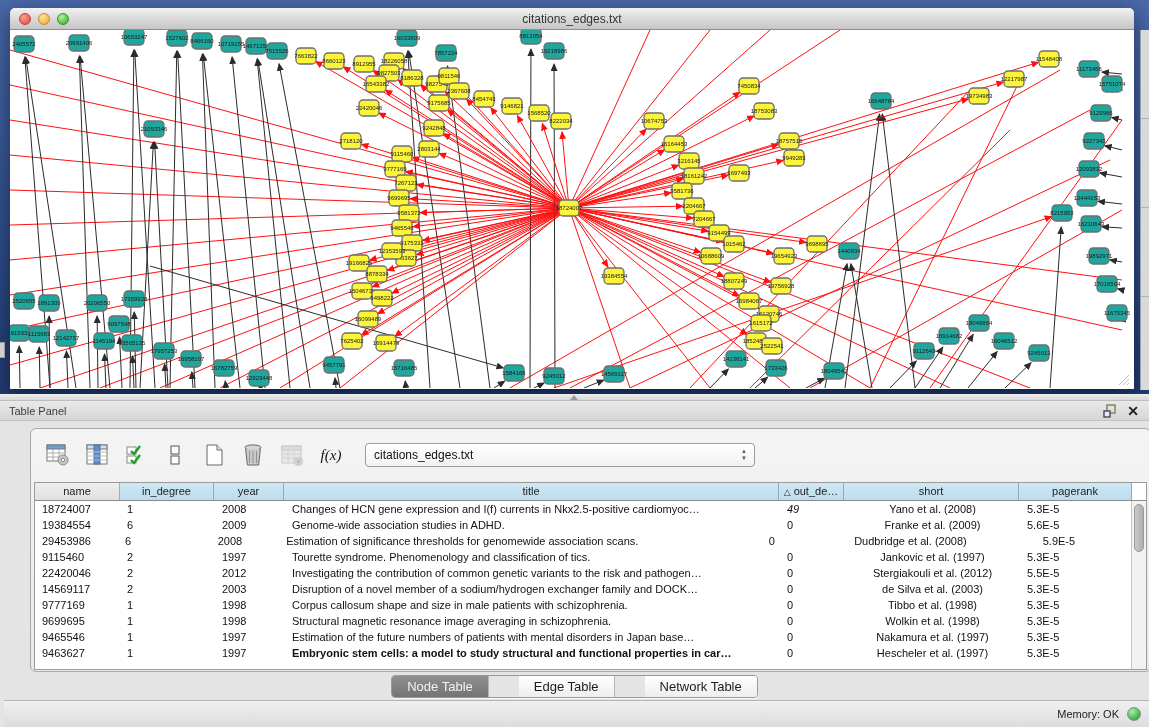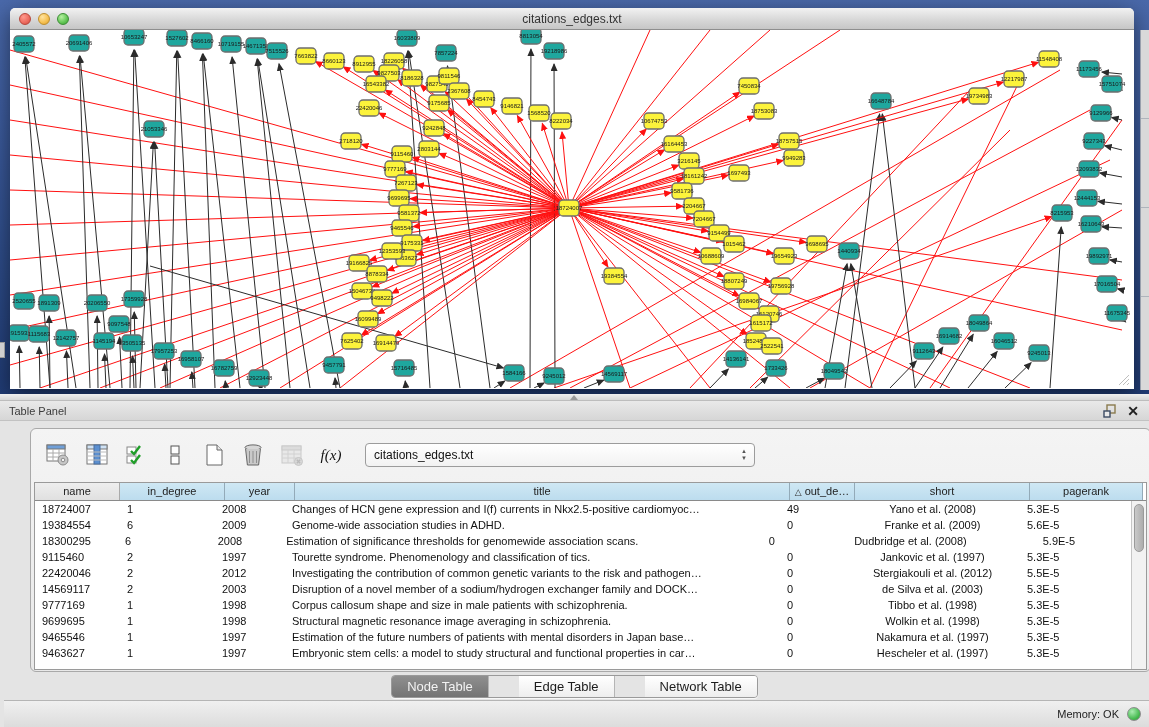--- a/index.html
+++ b/index.html
@@ -823,48 +823,48 @@
       <span class="tico fx">f(x)</span>
       <div class="dropdown">
         <span>citations_edges.txt</span>
         <span class="stepper">▲<br>▼</span>
       </div>
     </div>
 
     <div class="tablewrap">
       <div class="thead" id="thead">
           <div class="th plain" style="width: 85px;">name</div>
-          <div class="th" style="width: 105px;">in_degree</div>
+          <div class="th" style="width: 94px;">in_degree</div>
           <div class="th" style="width: 70px;">year</div>
           <div class="th" style="width: 495px;">title</div>
           <div class="th" style="width: 65px;"><span class="sort">△</span>out_de…</div>
           <div class="th" style="width: 175px;">short</div>
           <div class="th" style="width: 113px;">pagerank</div>
         </div>
       <div id="tbody">
           <div class="trow">
             <div class="td" style="width: 85px;">18724007</div>
             <div class="td" style="width: 95px;">1</div>
             <div class="td" style="width: 70px;">2008</div>
             <div class="td" style="width: 495px;">Changes of HCN gene expression and I(f) currents in Nkx2.5-positive cardiomyoc…</div>
-            <div class="td" style="width: 65px;">49</div>
+            <div class="td" style="width: 65px; font-style: italic;">49</div>
             <div class="td center" style="width: 175px;">Yano et al. (2008)</div>
             <div class="td" style="width: 113px;">5.3E-5</div>
           </div>
           <div class="trow">
             <div class="td" style="width: 85px;">19384554</div>
             <div class="td" style="width: 95px;">6</div>
             <div class="td" style="width: 70px;">2009</div>
             <div class="td" style="width: 495px;">Genome-wide association studies in ADHD.</div>
             <div class="td" style="width: 65px;">0</div>
             <div class="td center" style="width: 175px;">Franke et al. (2009)</div>
             <div class="td" style="width: 113px;">5.6E-5</div>
           </div>
           <div class="trow">
-            <div class="td" style="width: 85px;">18300295</div>
+            <div class="td" style="width: 85px;">29453986</div>
             <div class="td" style="width: 95px;">6</div>
             <div class="td" style="width: 70px;">2008</div>
             <div class="td" style="width: 495px;">Estimation of significance thresholds for genomewide association scans.</div>
             <div class="td" style="width: 65px;">0</div>
             <div class="td center" style="width: 175px;">Dudbridge et al. (2008)</div>
             <div class="td" style="width: 113px; margin-left: 40px;">5.9E-5</div>
           </div>
           <div class="trow">
             <div class="td" style="width: 85px;">9115460</div>
             <div class="td" style="width: 95px;">2</div>
@@ -916,21 +916,21 @@
             <div class="td" style="width: 70px;">1997</div>
             <div class="td" style="width: 495px;">Estimation of the future numbers of patients with mental disorders in Japan base…</div>
             <div class="td" style="width: 65px;">0</div>
             <div class="td center" style="width: 175px;">Nakamura et al. (1997)</div>
             <div class="td" style="width: 113px;">5.3E-5</div>
           </div>
           <div class="trow">
             <div class="td" style="width: 85px;">9463627</div>
             <div class="td" style="width: 95px;">1</div>
             <div class="td" style="width: 70px;">1997</div>
-            <div class="td" style="width: 495px;">Embryonic stem cells: a model to study structural and functional properties in car…</div>
+            <div class="td" style="width: 495px; font-weight: bold;">Embryonic stem cells: a model to study structural and functional properties in car…</div>
             <div class="td" style="width: 65px;">0</div>
             <div class="td center" style="width: 175px;">Hescheler et al. (1997)</div>
             <div class="td" style="width: 113px;">5.3E-5</div>
           </div>
         </div>
       <div class="vscroll">
           <div class="thumb"></div>
         </div>
     </div>
   </div>

